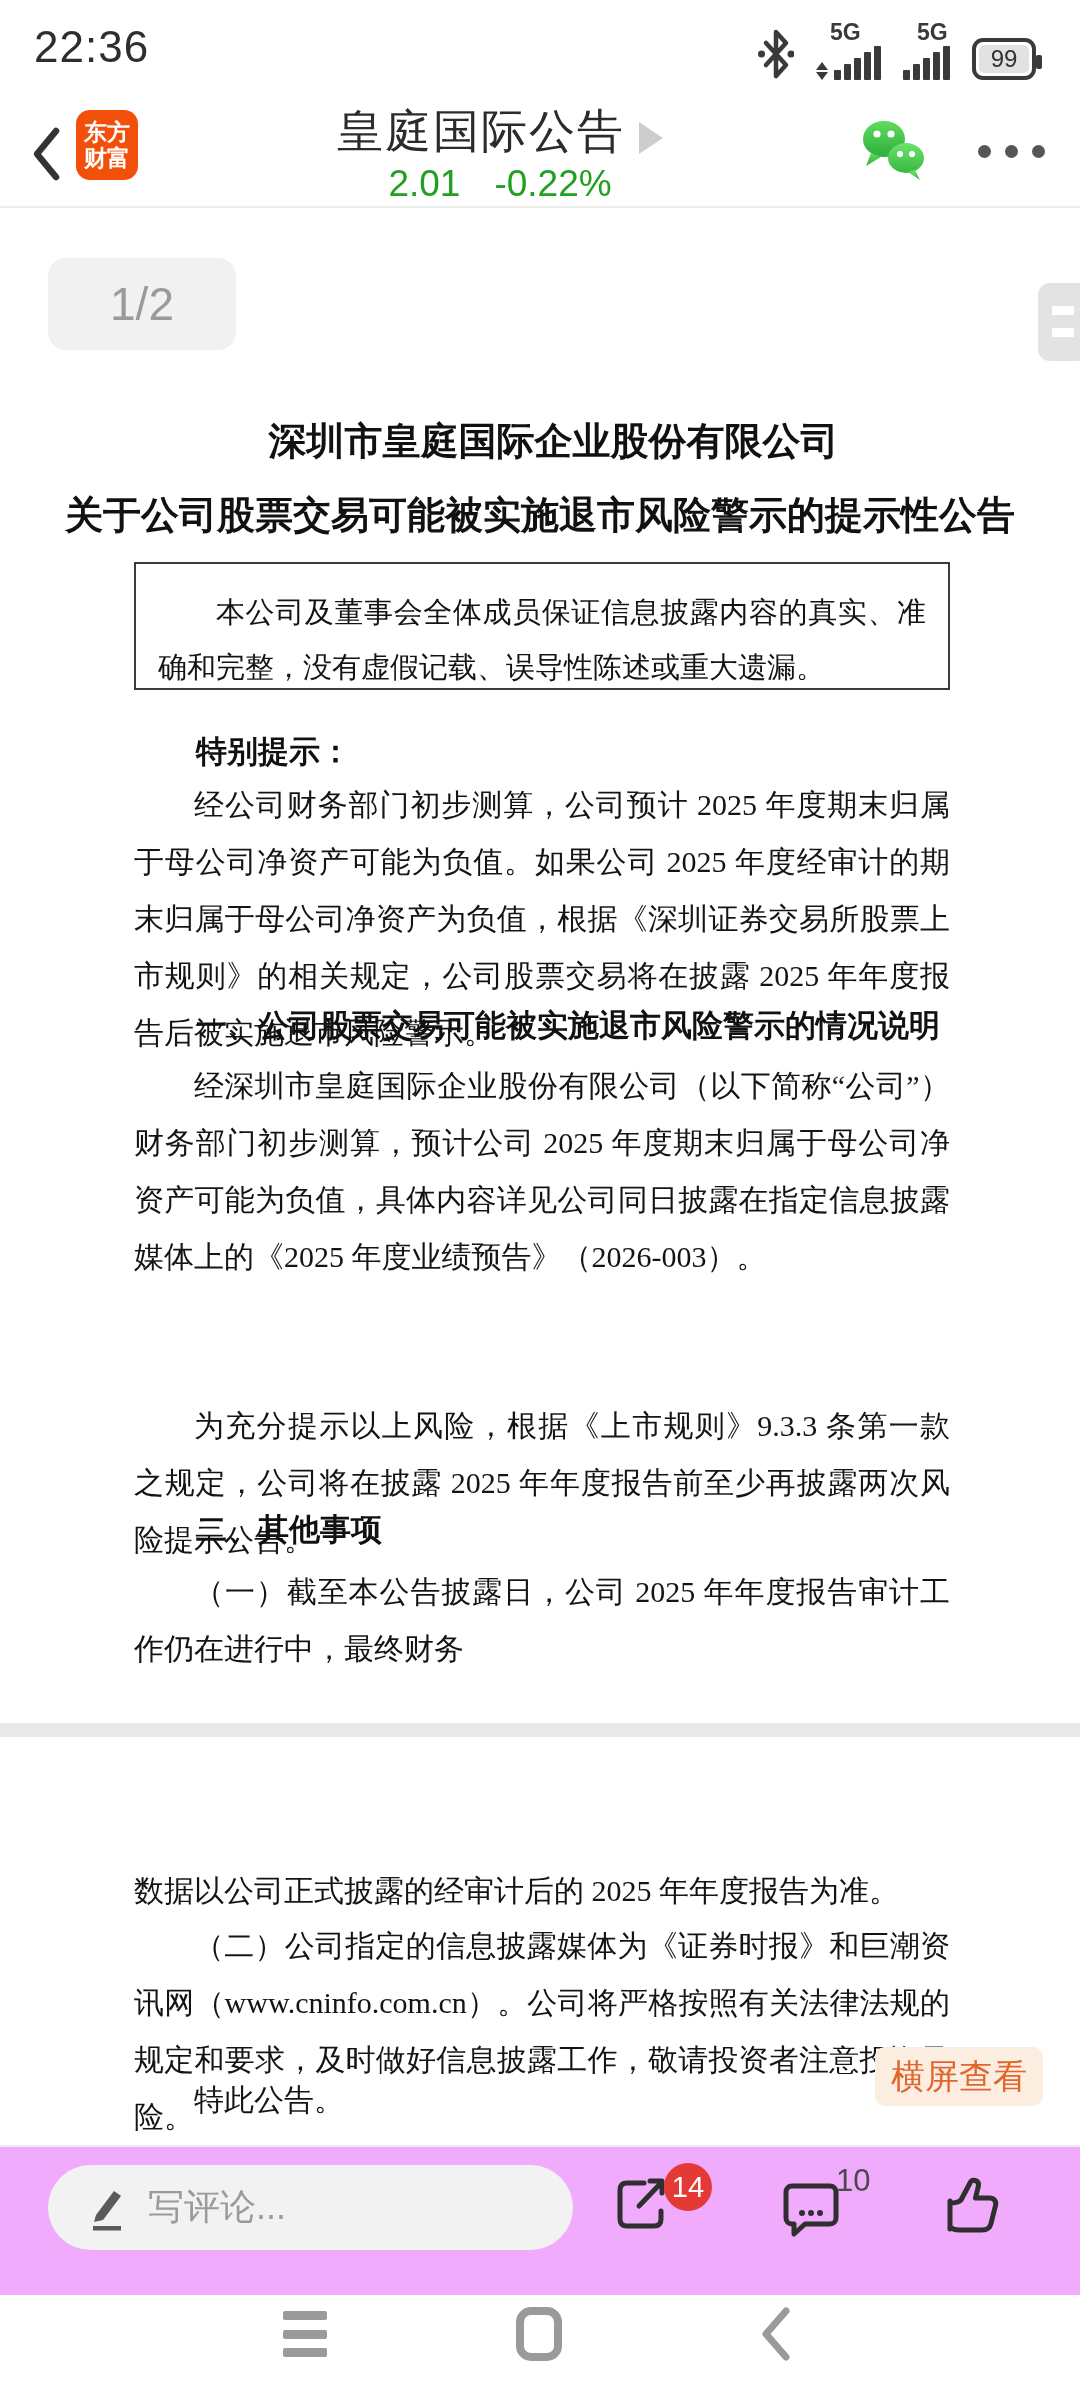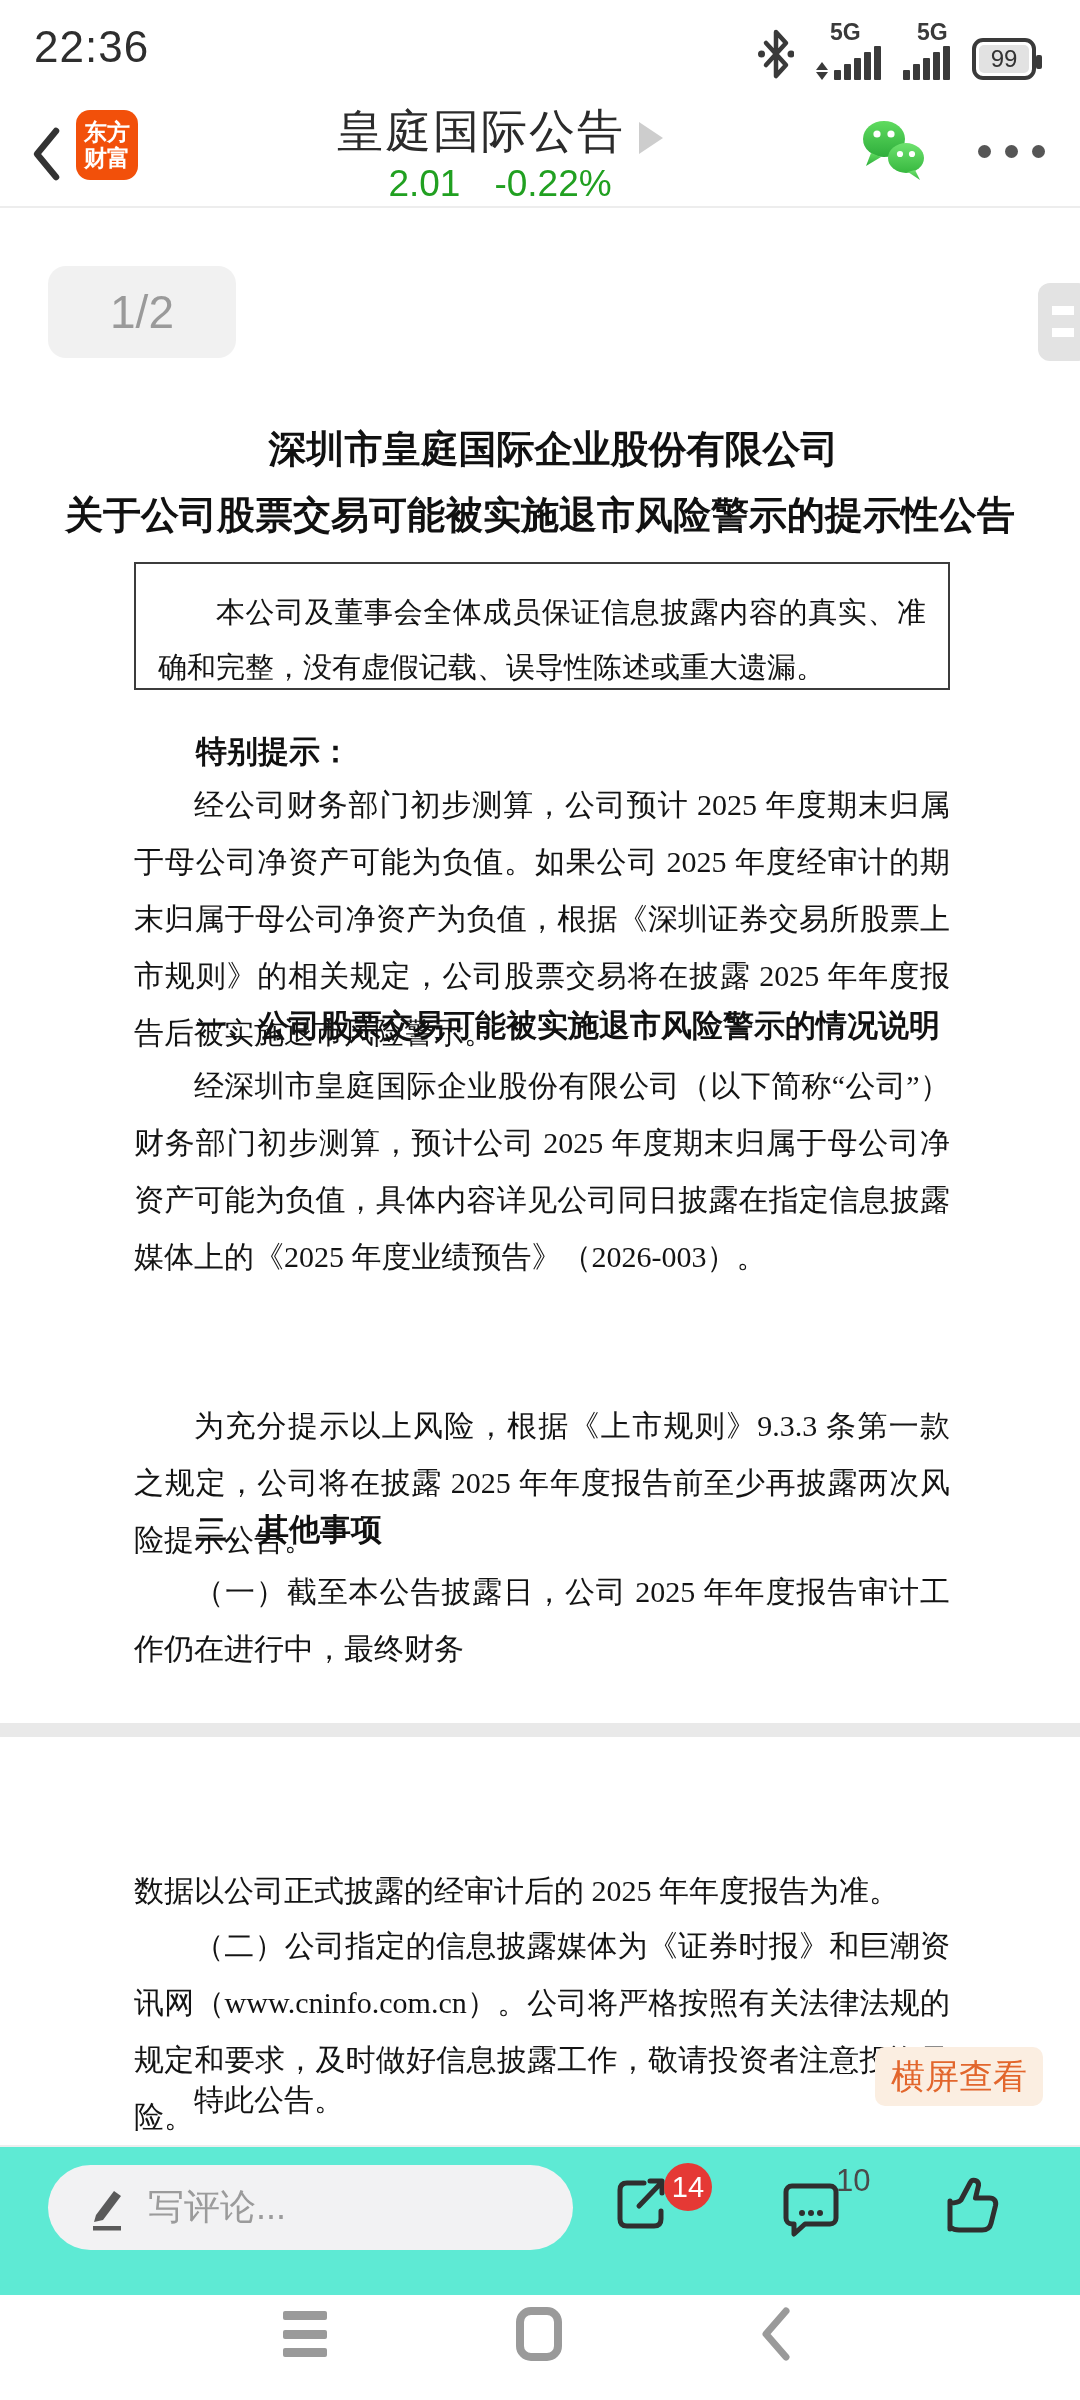--- a/index.html
+++ b/index.html
@@ -34,27 +34,27 @@
   .title-row { display:flex; align-items:center; gap:14px; }
   .stock-title { font-size:46px; color:#2b2b2b; font-weight:500; letter-spacing:2px; line-height:58px; }
   .title-arrow { width:0; height:0; border-top:16px solid transparent; border-bottom:16px solid transparent; border-left:24px solid #cdcdcd; margin-top:14px; }
   .price-row { display:flex; gap:34px; font-size:37px; color:#21a021; line-height:44px; margin-top:2px; }
   .wechat-btn { right:150px; top:18px; width:72px; height:64px; }
   .more-btn { right:34px; top:36px; width:70px; height:30px; display:flex; gap:14px; align-items:center; justify-content:center; }
   .dot { width:13px; height:13px; border-radius:50%; background:#565656; }
 
   
   .doc-area { left:0; top:210px; width:1080px; height:1935px; background:#fff; }
-  .page-badge { left:48px; top:56px; width:188px; height:92px; background:#f1f1f1; border-radius:18px; display:flex; align-items:center; justify-content:center; font-size:46px; color:#9a9a9a; }
+  .page-badge { left:48px; top:48px; width:188px; height:92px; background:#f1f1f1; border-radius:18px; display:flex; align-items:center; justify-content:center; font-size:46px; color:#9a9a9a; }
   .scroll-handle { left:1038px; top:73px; width:52px; height:78px; background:#e3e3e3; border-radius:12px; }
   .scroll-dash { position:absolute; left:14px; width:22px; height:9px; background:#fff; }
   .doc { font-family:"Liberation Serif","DejaVu Serif",serif; color:#141414; }
   .doc-meta { left:0; top:140px; width:1080px; display:flex; justify-content:center; gap:44px; font-size:27px; }
   .doc-title { left:0; width:1080px; text-align:center; font-family:"Liberation Sans",sans-serif; font-weight:bold; font-size:38px; color:#111; }
-  .t1 { top:214px;padding-left:27px; }
+  .t1 { top:206px;padding-left:27px; }
   .t2 { top:280px; }
   .disclaimer-box { left:134px; top:352px; width:816px; height:128px; border:2px solid #3c3c3c; padding:21px 22px 0 22px; font-size:29px; line-height:55px; text-align:justify; text-indent:2em; }
   .para { left:134px; width:816px; font-size:30px; line-height:57px; text-align:justify; text-indent:2em; }
   .para.noindent { text-indent:0; }
   .doc-h { left:134px; width:816px; font-family:"Liberation Sans",sans-serif; font-weight:bold; font-size:31px; color:#111; text-indent:2em; }
   .sp-label { top:521px; }
   .p1 { top:566px; }
   .h1 { top:795px; }
   .p2 { top:847px; }
   .p3 { top:1017px; }
@@ -63,21 +63,21 @@
   .p5 { top:1353px; }
   .page-band { left:0; top:1513px; width:1080px; height:14px; background:#e9e9e9; }
   .p6 { top:1652px; }
   .p7 { top:1707px; }
   .p8 { top:1861px; }
 
   .landscape-btn { left:875px; top:2047px; width:168px; height:59px; background:#fbeee1; border-radius:10px; display:flex; align-items:center; justify-content:center; }
   .landscape-label { font-size:34px; color:#e2662c; }
 
   
-  .bottom-bar { left:0; top:2145px; width:1080px; height:150px; background:#5eead4; border-top:2px solid #eeeeee; }
+  .bottom-bar { left:0; top:2145px; width:1080px; height:150px; background:#f0abfc; border-top:2px solid #eeeeee; }
   .comment-pill { left:48px; top:18px; width:525px; height:85px; background:#f2f2f3; border-radius:43px; display:flex; align-items:center; padding-left:36px; gap:20px; }
   .comment-placeholder { font-size:36px; color:#9b9b9b; }
   .share-wrap { left:612px; top:26px; width:110px; height:90px; }
   .badge { position:absolute; left:52px; top:-10px; min-width:48px; height:48px; padding:0 6px; background:#e53935; border-radius:24px; color:#fff; font-size:29px; display:flex; align-items:center; justify-content:center; }
   .cmt-wrap { left:780px; top:30px; width:110px; height:90px; }
   .cmt-count { position:absolute; left:56px; top:-14px; font-size:31px; color:#4a4a4a; font-family:"Liberation Sans",sans-serif; }
   .like-wrap { left:940px; top:24px; width:70px; height:90px; }
 
   
   .nav-bar { left:0; top:2295px; width:1080px; height:105px; background:#fff; }

